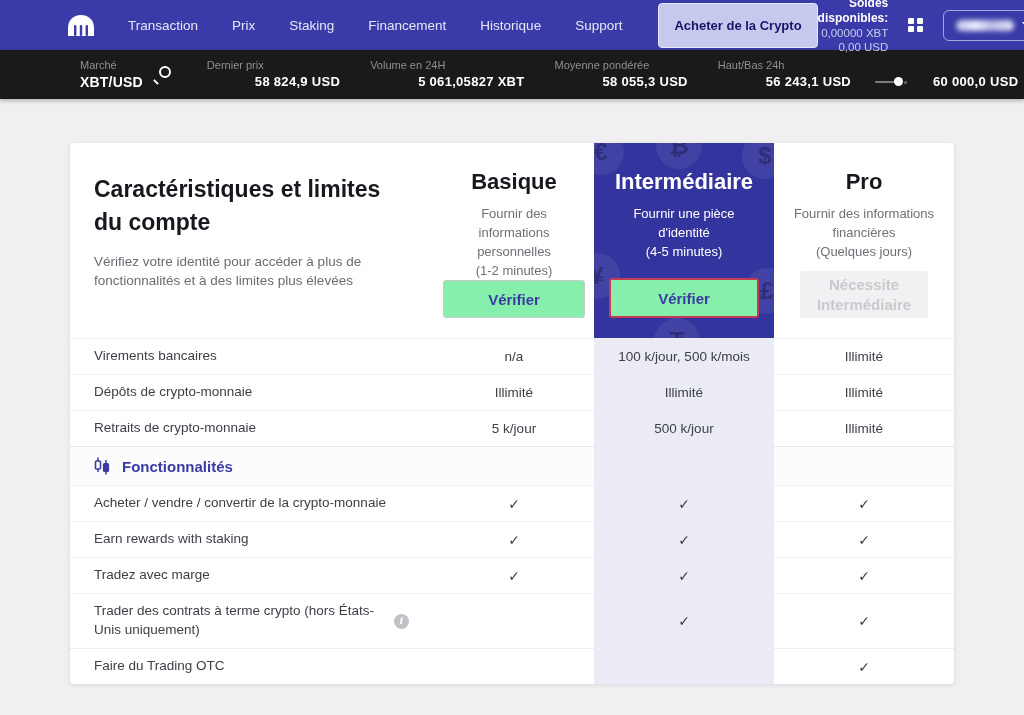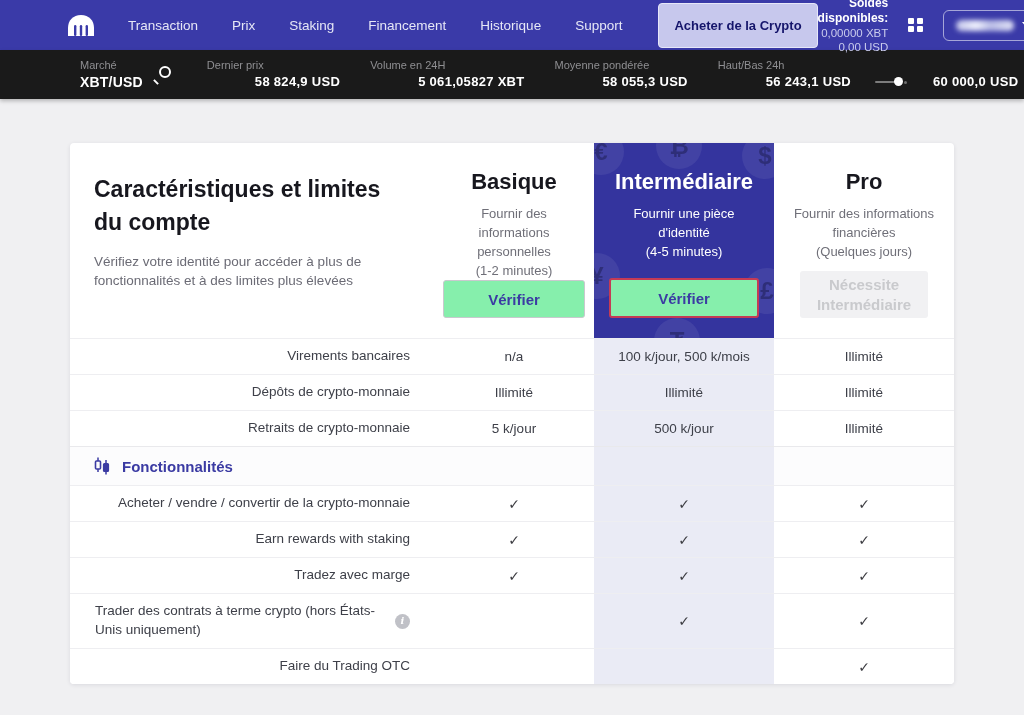--- a/index.html
+++ b/index.html
@@ -88,21 +88,21 @@
     border:none; border-radius:3px; color:#c9cacd; font-weight:700; font-size:15px;
     font-family:inherit; line-height:1.3; padding:4px 10px; }
 
   
   .section-row { min-height:38px; border-top:1px solid #e9e9ec; background:#fcfcfd; }
   .section-title-cell { display:flex; align-items:center; gap:12px; padding:10px 24px; }
   .section-title { font-size:15px; font-weight:700; color:#3b3ba3; }
   .body-row { min-height:36px; border-top:1px solid #eeeef1; background:#ffffff; }
   .cell { display:flex; align-items:center; }
   .label-cell { padding:8px 24px; font-size:13.5px; color:#3e4049; line-height:1.4;
-    justify-content:flex-end; }
+    justify-content:flex-start; }
   .label-text { max-width:300px; }
   .value-cell { justify-content:center; font-size:13.5px; color:#3e4049; text-align:center; }
   .inter-col { background:#eaebf5; }
   .check { font-size:14px; color:#3d3d42; }
   .info-icon { width:15px; height:15px; border-radius:50%; background:#c0c1c7; color:#ffffff;
     font-size:10px; font-weight:700; display:flex; align-items:center; justify-content:center;
     cursor:pointer; flex:none; font-family:"DejaVu Serif",serif; font-style:italic; }
 </style>
 </head>
 <body>

